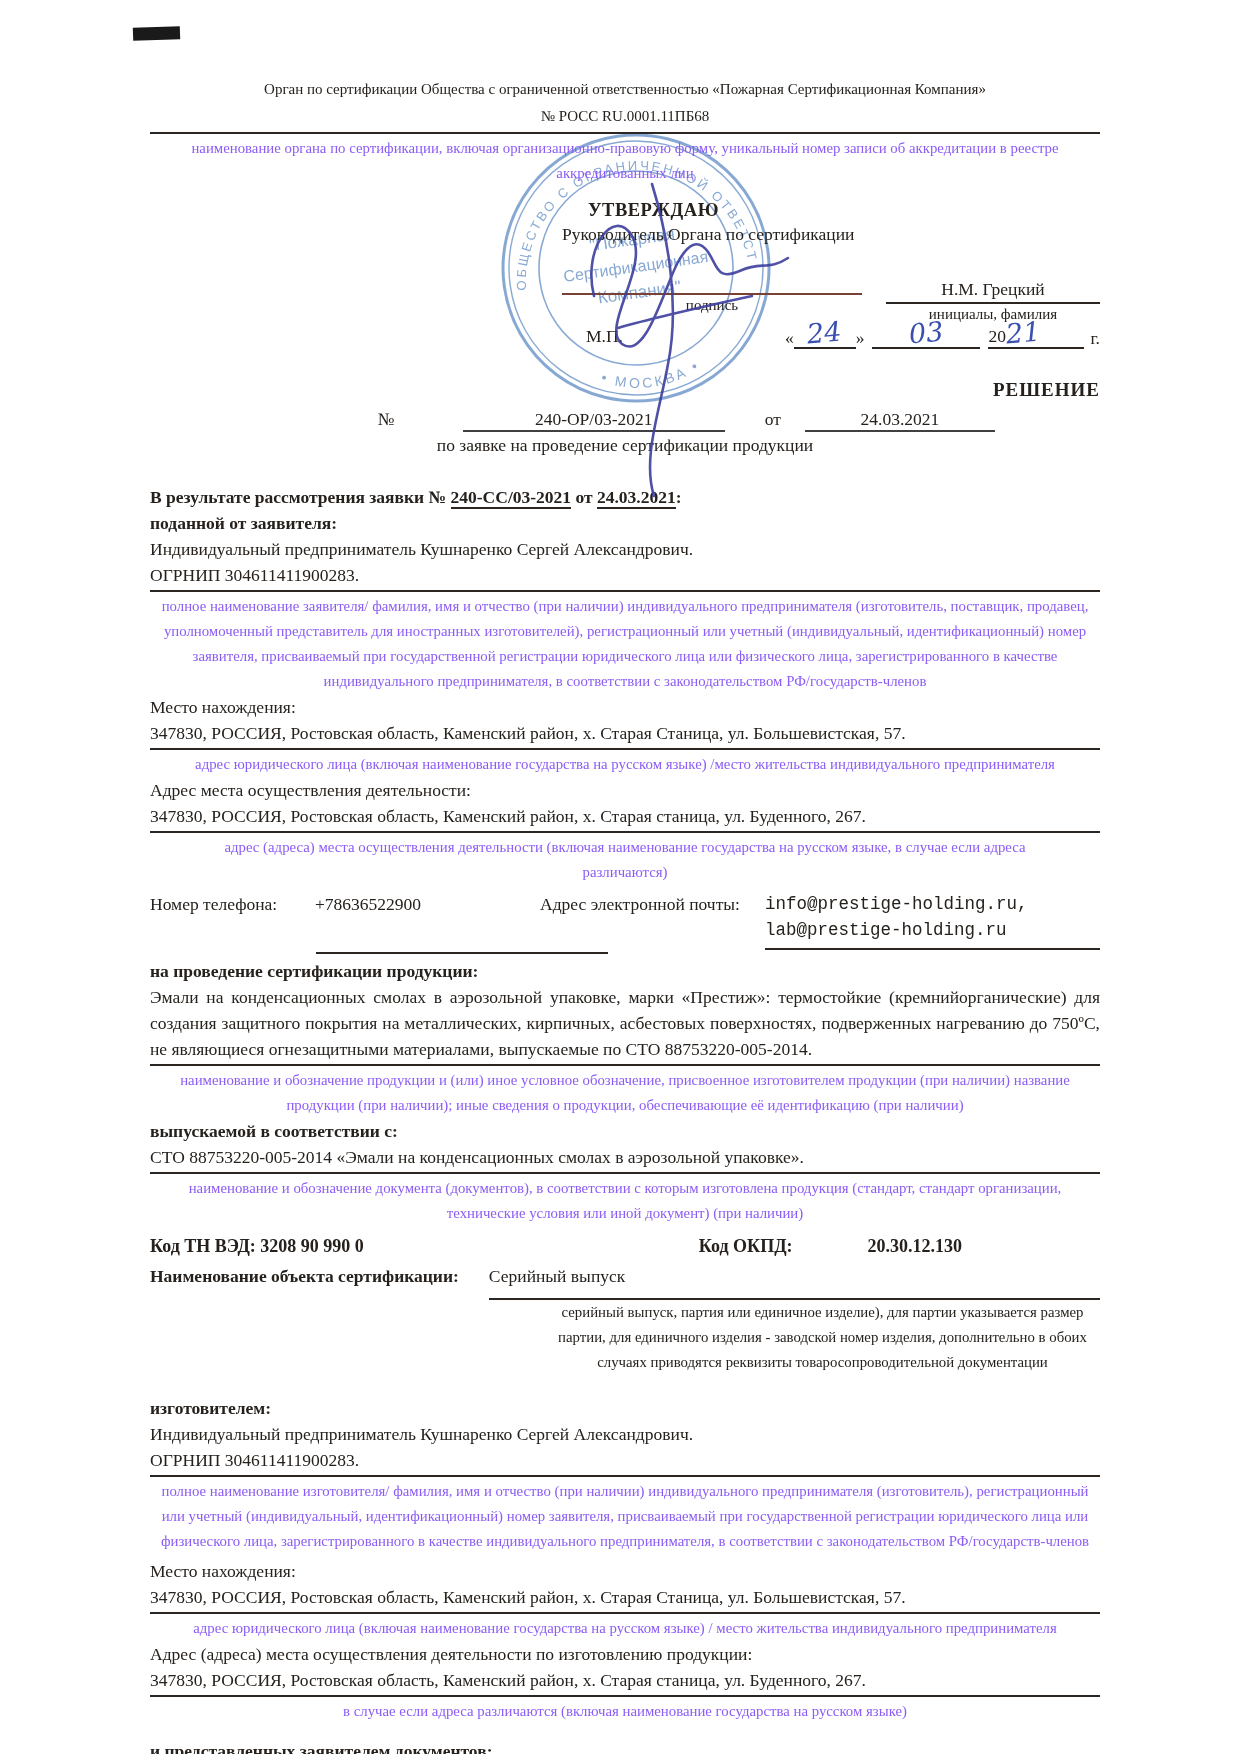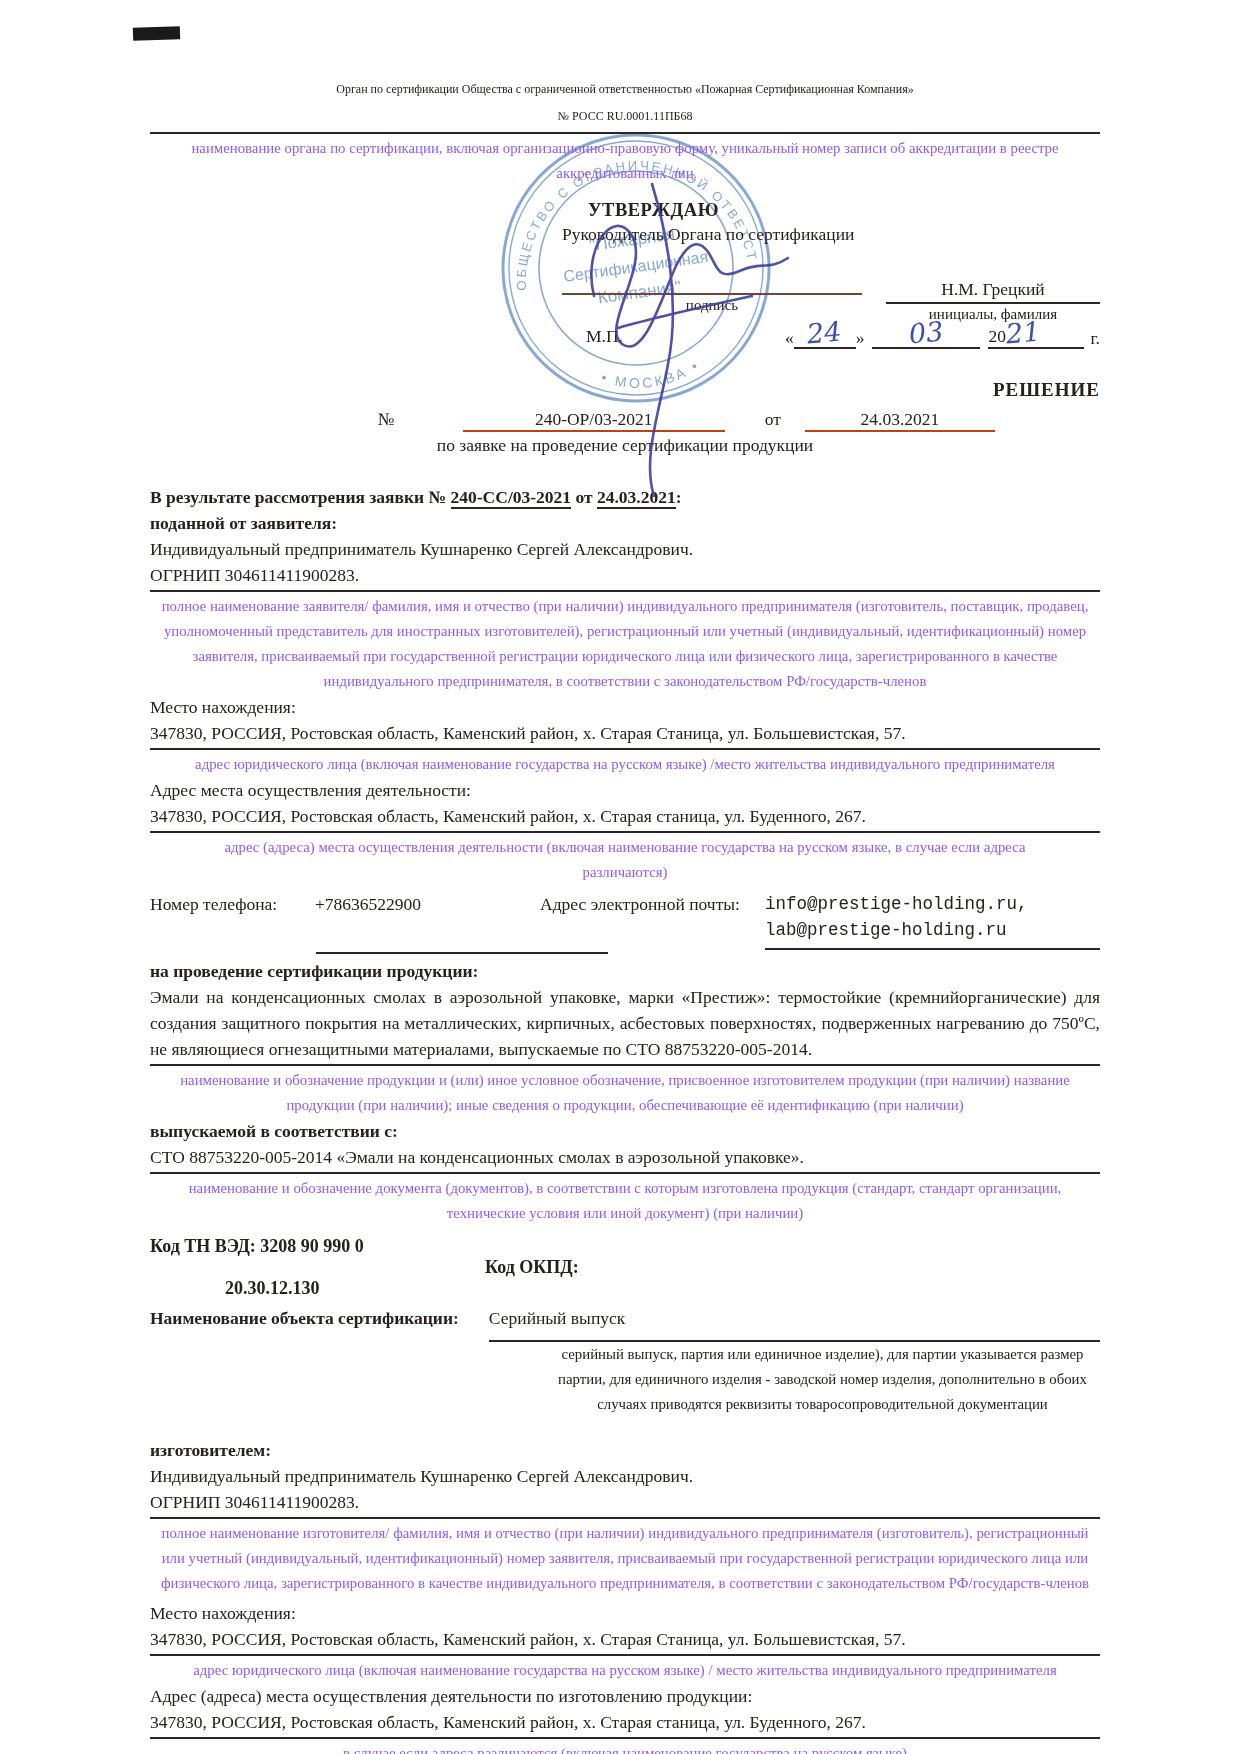--- a/index.html
+++ b/index.html
@@ -16,21 +16,21 @@
   }
   .t{font-size:17.5px;line-height:26px;}
   .b{font-weight:bold;}
   .center{text-align:center;}
   .small{font-size:14.8px;line-height:25px;text-align:center;color:#8b5cf6;}
   .hr{border-top:2px solid #2b2621;height:0;margin:2px 0 2px 0;}
   .u{border-bottom:2px solid #2b2621;}
   .mt4{margin-top:4px;}.mt14{margin-top:14px;}.mt20{margin-top:20px;}.mt26{margin-top:26px;}
 
   
-  .hdr-line{font-size:12px;line-height:27px;text-align:center;}
+  .hdr-line{font-size:15px;line-height:27px;text-align:center;}
 
   
   .approval{position:relative;margin-left:412px;margin-top:14px;z-index:2;}
   .approve-word{font-size:18.5px;font-weight:bold;margin-left:26px;letter-spacing:.5px;}
   .head-label{font-size:17.5px;margin-top:3px;}
   .sig-row{display:flex;margin-top:34px;}
   .sig-col{width:300px;}
   .sig-line{border-bottom:2px solid #7a4236;height:14px;}
   .sig-caption{font-size:15px;text-align:center;margin-top:2px;}
   .name-col{flex:1;margin-left:24px;}
@@ -38,32 +38,32 @@
   .name-line{border-bottom:2px solid #2b2621;height:2px;}
   .mp-row{display:flex;align-items:center;}
   .mp{font-size:17.5px;margin-left:24px;}
   .date-group{margin-left:auto;display:flex;align-items:flex-end;font-size:17.5px;}
   .dseg{display:inline-block;border-bottom:2px solid #2b2621;text-align:center;position:relative;}
   .hand{font-family:"DejaVu Serif",serif;font-style:italic;color:#3a4fae;font-size:27px;line-height:20px;display:inline-block;transform:rotate(-5deg);}
 
   
   .decision-title{font-size:19px;font-weight:bold;text-align:right;margin-top:30px;letter-spacing:1px;}
   .num-row{display:flex;align-items:baseline;margin-left:228px;margin-top:8px;font-size:17.5px;}
-  .numseg{display:inline-block;border-bottom:2px solid #c2410c;text-align:center;}
+  .numseg{display:inline-block;border-bottom:2px solid #404040;text-align:center;}
 
   
   .phone-row{display:flex;font-size:17.5px;line-height:26px;margin-top:6px;}
   .phone-label{width:165px;}
   .phone-val{width:225px;}
   .email-label{width:225px;}
   .email-col{flex:1;border-bottom:2px solid #2b2621;padding-bottom:5px;font-family:Liberation Mono, monospace;}
   .phone-rule{width:292px;margin-left:166px;border-top:2px solid #2b2621;height:0;margin-top:2px;}
 
   
-  .codes-row{display:flex;font-size:18px;font-weight:bold;margin-top:10px;flex-direction:column;}
+  .codes-row{display:flex;font-size:18px;font-weight:bold;margin-top:10px;}
   .okpd-label{margin-left:335px;}
   .okpd-val{margin-left:75px;}
   .obj-row{display:flex;align-items:baseline;margin-top:6px;}
   .obj-val{flex:1;margin-left:30px;border-bottom:2px solid #2b2621;font-weight:normal;padding-bottom:9px;}
   .obj-caption{margin-left:395px;width:555px;font-size:14.8px;line-height:25px;text-align:center;}
 
   
   .stamp{position:absolute;left:498px;top:130px;width:276px;height:276px;z-index:1;transform:rotate(-8deg);opacity:.62;pointer-events:none;}
   
   .signature{position:absolute;left:556px;top:178px;width:330px;height:330px;z-index:3;pointer-events:none;}

